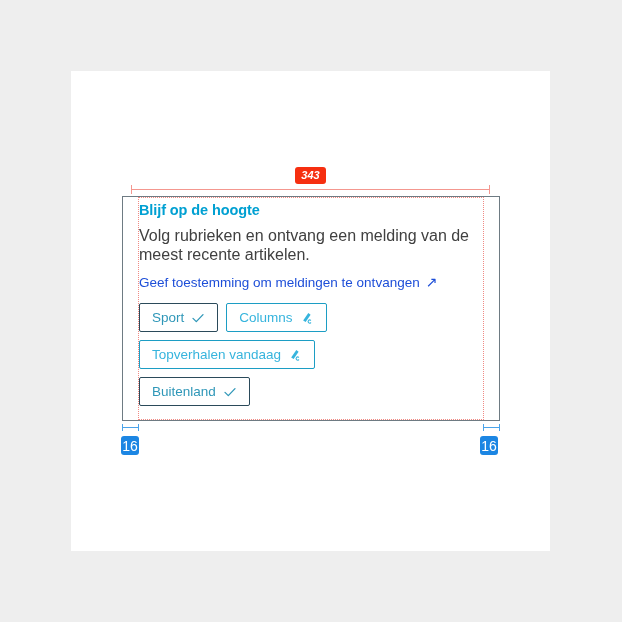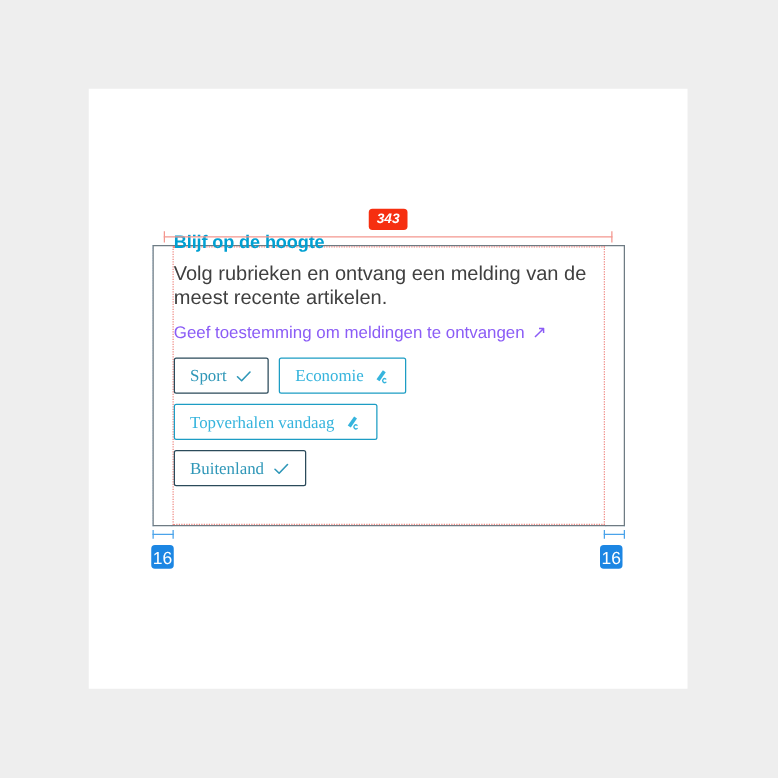--- a/index.html
+++ b/index.html
@@ -64,21 +64,21 @@
     height: 223px;
     border: 1px dotted #f08a84;
     box-sizing: border-box;
     pointer-events: none;
   }
 
   
   .card-inner {
     position: absolute;
     left: 139px;
-    top: 184px;
+    top: 200px;
     width: 344px;
   }
 
   .card-title {
     color: #00a0d2;
     font-size: 14.5px;
     font-weight: bold;
     line-height: 20px;
     margin: 0 0 6px 0;
     letter-spacing: -0.1px;
@@ -89,35 +89,35 @@
     font-size: 16px;
     line-height: 19px;
     margin: 0 0 9px 0;
     width: 330px;
   }
 
   .permission-link {
     display: inline-flex;
     align-items: center;
     gap: 6px;
-    color: #8b5cf6;
+    color: #1d4ed8;
     font-size: 13.5px;
     line-height: 18px;
     text-decoration: none;
     margin-bottom: 11px;
   }
   .permission-link .arrow-ne {
     display: inline-block;
     font-size: 14px;
     line-height: 1;
     transform: translateY(-1px);
   }
 
   
-  .chip-rows { display: flex; flex-direction: column; gap: 8px; font-family: Liberation Serif, serif; }
+  .chip-rows { display: flex; flex-direction: column; gap: 8px; }
   .chip-row  { display: flex; gap: 8px; }
 
   .chip {
     display: inline-flex;
     align-items: center;
     gap: 7px;
     height: 29px;
     padding: 0 12px;
     box-sizing: border-box;
     border: 1px solid #1c9dc4;
@@ -241,21 +241,21 @@
       <div class="chip-row">
         <div class="chip followed">
           <span>Sport</span>
           <span class="chip-icon">
             <svg width="14" height="14" viewBox="0 0 14 14">
                 <path d="M2 7.4 L5.3 10.6 L12 3.6" fill="none" stroke="#2f97b8" stroke-width="1.3" stroke-linecap="round" stroke-linejoin="round"></path>
               </svg>
           </span>
         </div>
         <div class="chip">
-          <span>Economie</span>
+          <span>Columns</span>
           <span class="chip-icon">
             <svg width="14" height="14" viewBox="0 0 14 14">
                 <path d="M3.2 9.4 L8.3 2.1 L10.6 3.7 L5.6 11 Z" fill="#36b4dd"></path>
                 <path d="M10.6 9.2 a1.6 1.6 0 1 0 0.1 2.6" fill="none" stroke="#36b4dd" stroke-width="1.1" stroke-linecap="round"></path>
               </svg>
           </span>
         </div>
       </div>
 
       <div class="chip-row">

